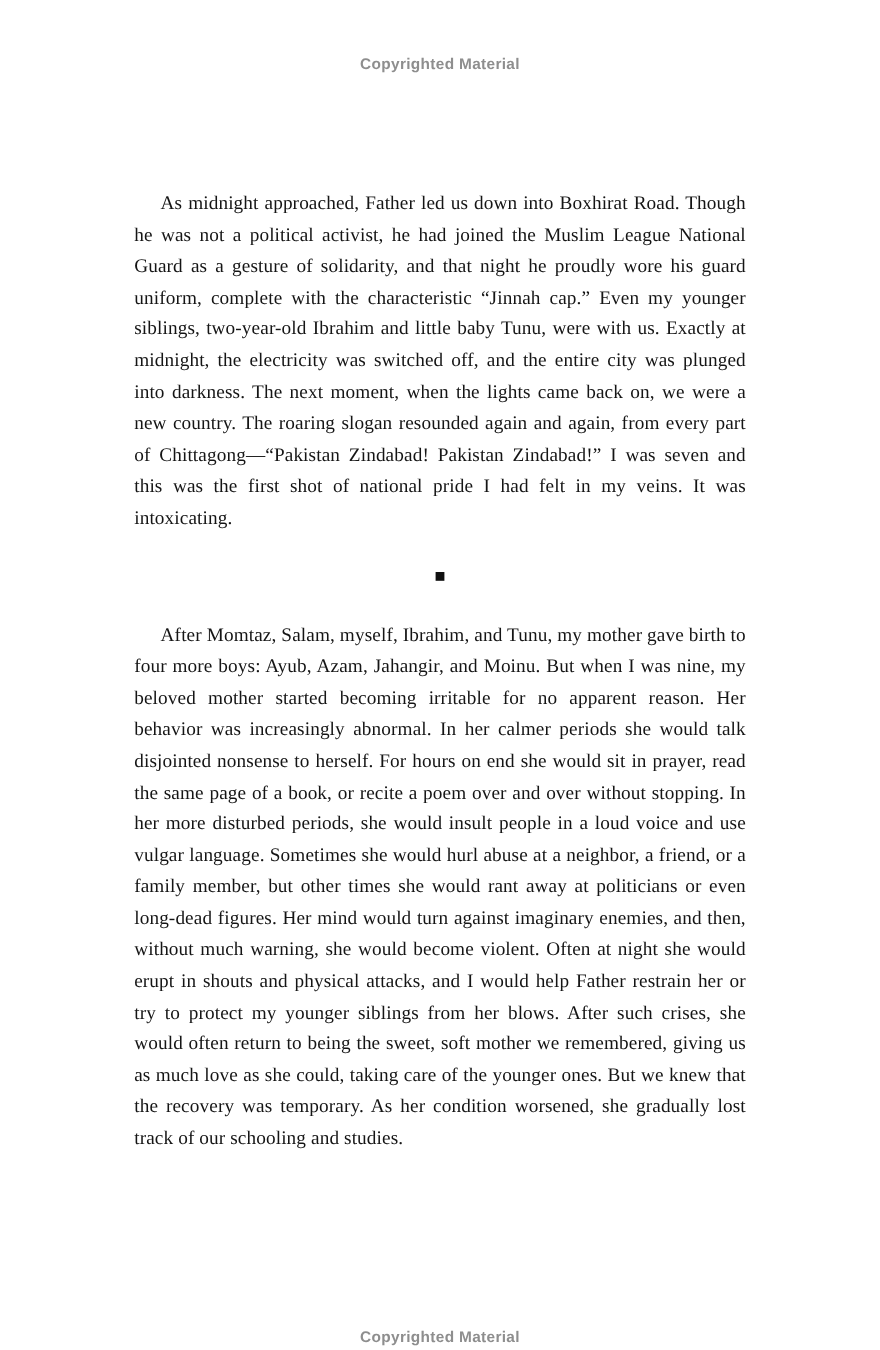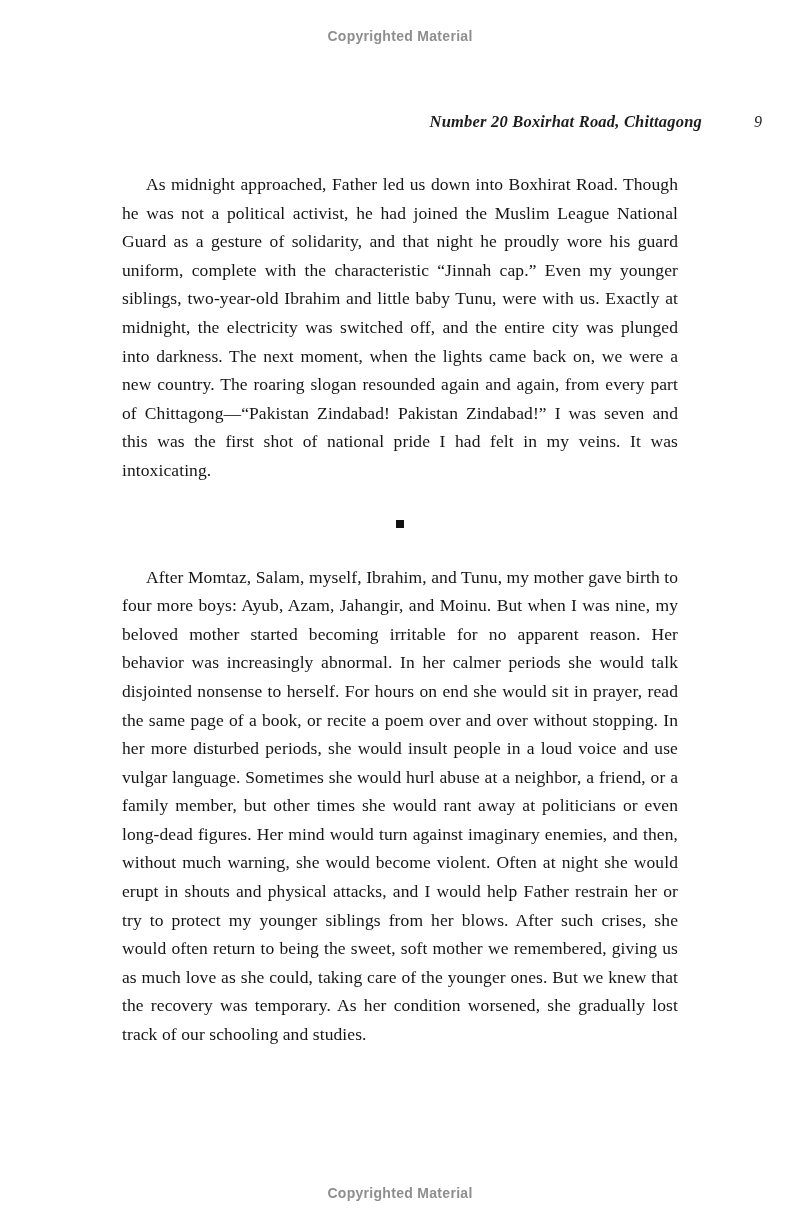--- a/index.html
+++ b/index.html
@@ -20,20 +20,21 @@
     .watermark {
       position: absolute;
       left: 0;
       width: 100%;
       text-align: center;
       font-family: "Liberation Sans", "DejaVu Sans", sans-serif;
       font-weight: bold;
       font-size: 14px;
       letter-spacing: 0.3px;
       color: #8e8e8e;
+      margin-top: 22px;
     }
     .watermark.top { top: 28px; }
     .watermark.bottom { top: 1185px; }
 
     .running-header {
       position: absolute;
       top: 112px;
       left: 112px;
       width: 650px;
       display: flex;
@@ -81,24 +82,20 @@
       background: #111111;
     }
   </style>
 </head>
 <body>
 
 <div class="page">
 
   <div class="watermark top">Copyrighted Material</div>
 
-  <div class="running-header">
-    <span class="chapter-title">Number 20 Boxirhat Road, Chittagong</span>
-    <span class="folio">9</span>
-  </div>
 
   <div class="text-block">
     <p class="para">As midnight approached, Father led us down into Boxhirat Road. Though he was not a political activist, he had joined the Muslim League National Guard as a gesture of solidarity, and that night he proudly wore his guard uniform, complete with the characteristic “Jinnah cap.” Even my younger siblings, two-year-old Ibrahim and little baby Tunu, were with us. Exactly at midnight, the electricity was switched off, and the entire city was plunged into darkness. The next moment, when the lights came back on, we were a new country. The roaring slogan resounded again and again, from every part of Chittagong—“Pakistan Zindabad! Pakistan Zindabad!” I was seven and this was the first shot of national pride I had felt in my veins. It was intoxicating.</p>
 
     <div class="separator-row">
       <span class="separator-square"></span>
     </div>
 
     <p class="para">After Momtaz, Salam, myself, Ibrahim, and Tunu, my mother gave birth to four more boys: Ayub, Azam, Jahangir, and Moinu. But when I was nine, my beloved mother started becoming irritable for no apparent reason. Her behavior was increasingly abnormal. In her calmer periods she would talk disjointed nonsense to herself. For hours on end she would sit in prayer, read the same page of a book, or recite a poem over and over without stopping. In her more disturbed periods, she would insult people in a loud voice and use vulgar language. Sometimes she would hurl abuse at a neighbor, a friend, or a family member, but other times she would rant away at politicians or even long-dead figures. Her mind would turn against imaginary enemies, and then, without much warning, she would become violent. Often at night she would erupt in shouts and physical attacks, and I would help Father restrain her or try to protect my younger siblings from her blows. After such crises, she would often return to being the sweet, soft mother we remembered, giving us as much love as she could, taking care of the younger ones. But we knew that the recovery was temporary. As her condition worsened, she gradually lost track of our schooling and studies.</p>
   </div>

